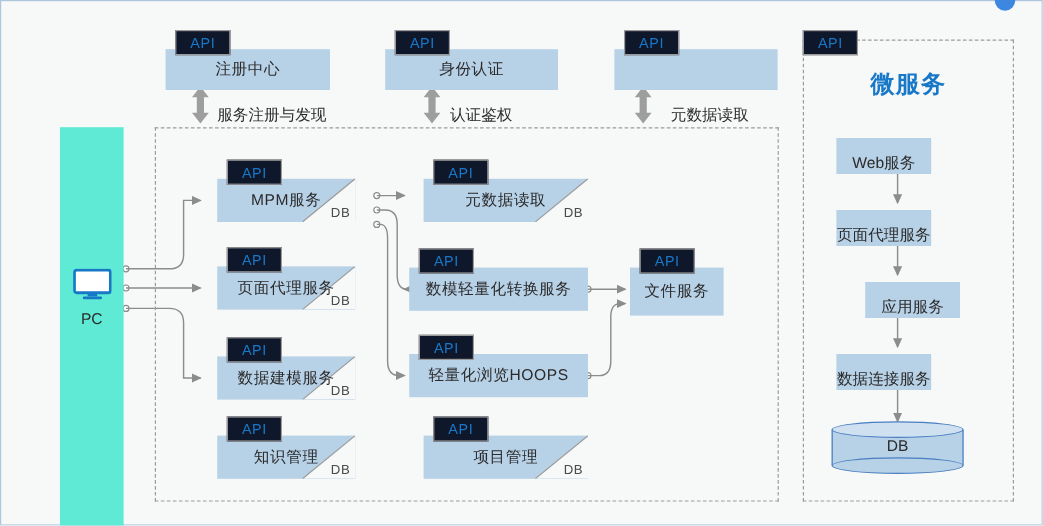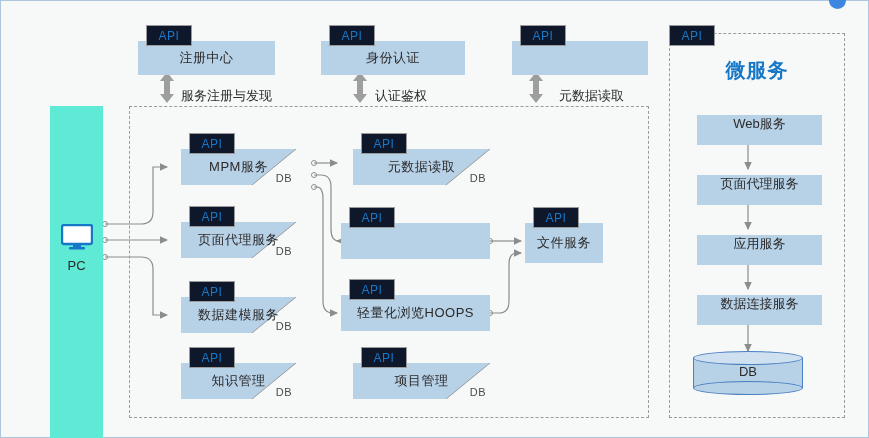--- a/index.html
+++ b/index.html
@@ -91,23 +91,23 @@
 
   
   #ms-title{
     position:absolute;left:668px;top:56px;width:176px;
     text-align:center;
     font-size:20px;font-weight:bold;color:#1878c8;
     letter-spacing:1px;
   }
   .msbox{
     position:absolute;
-    left:696px;width:125px;height:30px;
+    left:696px;width:79px;height:30px;
     background:#b7d1e7;
-    display:flex;align-items:flex-start;justify-content:center;
+    display:flex;align-items:flex-end;justify-content:center;
     font-size:13px;color:#2b2b2b;
     box-sizing:border-box;
   }
 
   
   #db-cyl{
     position:absolute;left:692px;top:350px;width:110px;height:44px;
   }
   #db-cyl .body{
     position:absolute;left:0;top:7px;width:110px;height:30px;
@@ -275,20 +275,21 @@
       <div class="tri"></div>
       <svg class="hyp" width="44" height="36">
           <line x1="0" y1="36" x2="44" y2="0" stroke="#9a9a9a" stroke-width="1"></line>
         </svg>
       <span class="dbtxt">DB</span>
     </div>
   </div>
 
   <div class="svcbox" style="left:340px;top:222px;width:149px;height:36px;">
     <div class="apitab">API</div>
+    <span class="lbl">数模轻量化转换服务</span>
   </div>
 
   <div class="svcbox" style="left:340px;top:294px;width:149px;height:36px;">
     <div class="apitab">API</div>
     <span class="lbl">轻量化浏览HOOPS</span>
   </div>
 
   <div class="svcbox" style="left:352px;top:362px;width:137px;height:36px;">
     <div class="apitab">API</div>
     <span class="lbl">项目管理</span>
@@ -308,21 +309,21 @@
 
   <div class="apitab" style="left:668px;top:24px;">API</div>
   <div id="ms-title">微服务</div>
 
   <div class="msbox" style="top:114px;">
     <span>Web服务</span>
   </div>
   <div class="msbox" style="top:174px;">
     <span>页面代理服务</span>
   </div>
-  <div class="msbox" style="top:234px;">
+  <div class="msbox" style="top:234px;margin-left:24px;">
     <span>应用服务</span>
   </div>
   <div class="msbox" style="top:294px;">
     <span>数据连接服务</span>
   </div>
 
   <div id="db-cyl">
     <div class="body"></div>
     <div class="bot"></div>
     <div class="top"></div>

